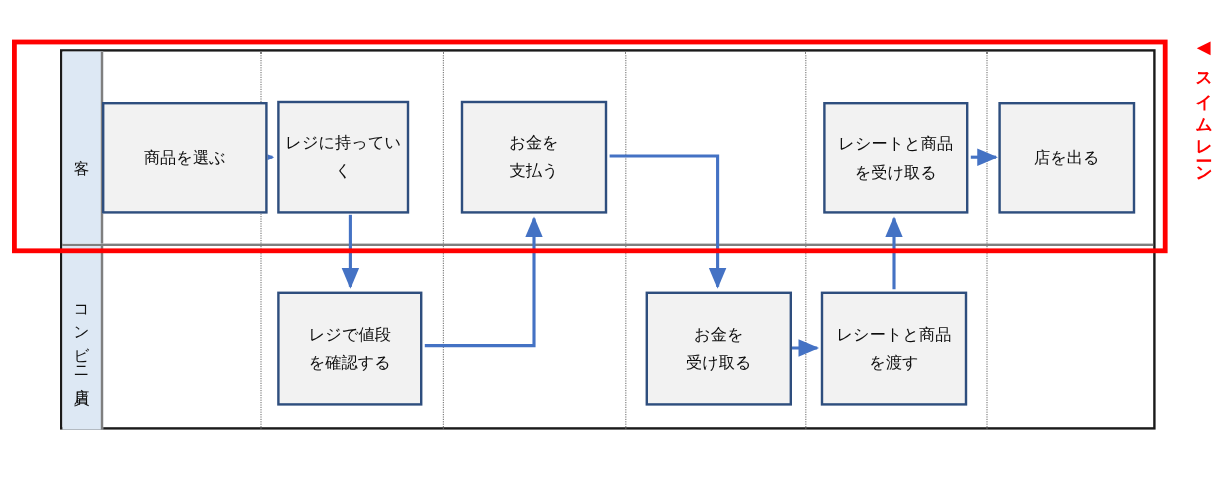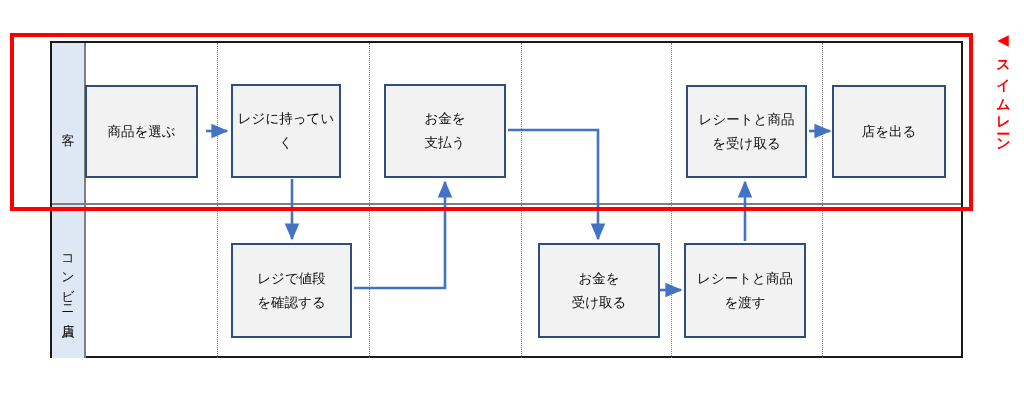--- a/index.html
+++ b/index.html
@@ -117,21 +117,21 @@
       <path d="M508,130 L598,130 L598,239"></path>
 
       <path d="M660,290 L681,290"></path>
 
       <path d="M745,241 L745,182"></path>
 
       <path d="M809,131 L830,131"></path>
     </g>
   </svg>
 
-  <div class="pbox" style="left:85px;top:85px;width:113px;height:93px">
+  <div class="pbox" style="left:85px;top:85px;width:138px;height:93px">
     <span>商品を選ぶ</span>
   </div>
 
   <div class="pbox" style="left:231px;top:84px;width:110px;height:94px">
     <span>レジに持っていく</span>
   </div>
 
   <div class="pbox" style="left:384px;top:84px;width:122px;height:94px">
     <span>お金を<br>支払う</span>
   </div>

